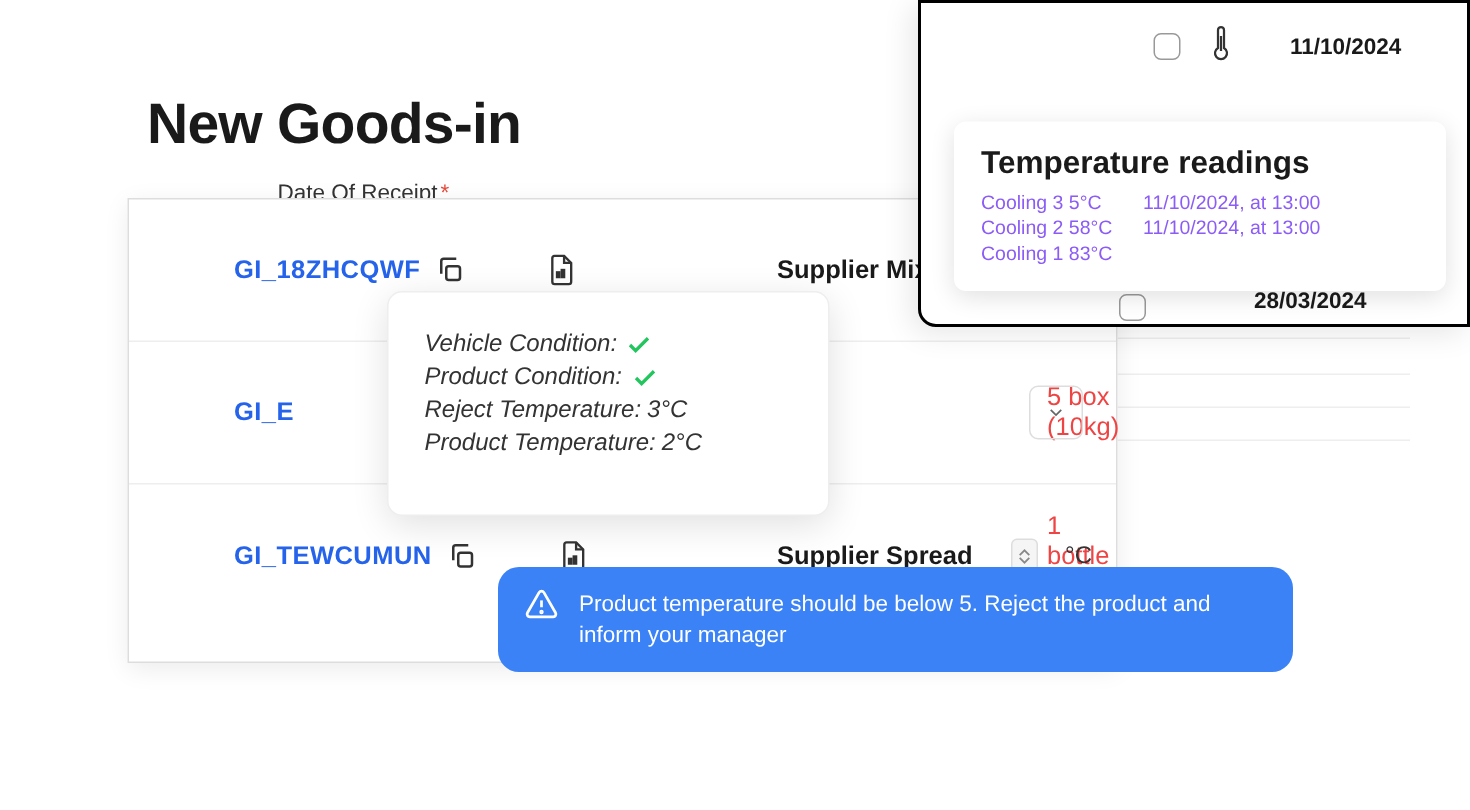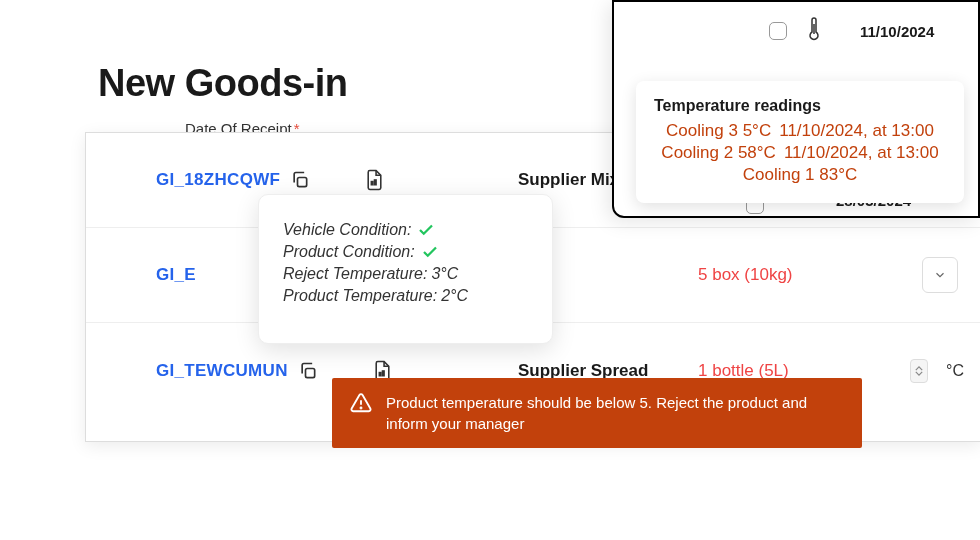--- a/index.html
+++ b/index.html
@@ -28,21 +28,21 @@
       color: #333;
     }
     .date-label .asterisk {
       color: #e74c3c;
       margin-left: 2px;
     }
     .main-card {
       position: absolute;
       top: 132px;
       left: 85px;
-      width: 896px;
+      width: 660px;
       height: 310px;
       background: #fff;
       border: 1px solid #ddd;
       box-shadow: 0 4px 16px rgba(0,0,0,0.08);
       padding: 0;
     }
     .row {
       display: flex;
       align-items: center;
       padding: 38px 0 38px 70px;
@@ -186,31 +186,30 @@
       top: 79px;
       left: 22px;
       width: 328px;
       background: #fff;
       border-radius: 8px;
       box-shadow: 0 4px 16px rgba(0,0,0,0.12);
       padding: 16px 18px;
       z-index: 25;
     }
     .temp-readings-card .heading {
-      font-size: 16px;
+      font-size: 21px;
       font-weight: 700;
       color: #1a1a1a;
       margin-bottom: 6px;
     }
     .temp-readings-card .reading-line {
-      font-size: 17px;
-      color: #c2410c;
+      font-size: 13px;
+      color: #8b5cf6;
       margin-bottom: 2px;
       display: flex;
-      justify-content: center;
     }
     .temp-readings-card .reading-left {
       min-width: 100px;
     }
     .temp-row-bottom {
       position: absolute;
       bottom: 0;
       left: 0;
       right: 0;
       height: 18px;
@@ -218,22 +217,22 @@
       align-items: center;
       padding: 0 28px;
     }
     .temp-row-bottom .temp-checkbox { left: 132px; top: -2px; }
     .temp-row-bottom .temp-date { left: 222px; top: -6px; }
     .alert {
       position: absolute;
       left: 332px;
       bottom: 92px;
       width: 530px;
-      background: #c2410c;
-      border-radius: 2px;
+      background: #3b82f6;
+      border-radius: 14px;
       padding: 14px 18px;
       display: flex;
       align-items: flex-start;
       color: #fff;
       z-index: 8;
     }
     .alert-icon {
       margin-right: 14px;
       flex-shrink: 0;
     }

